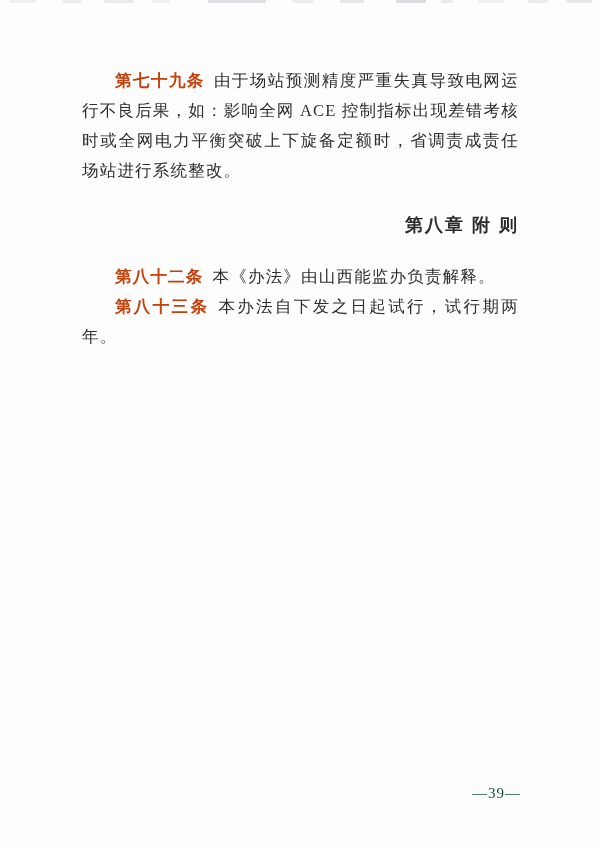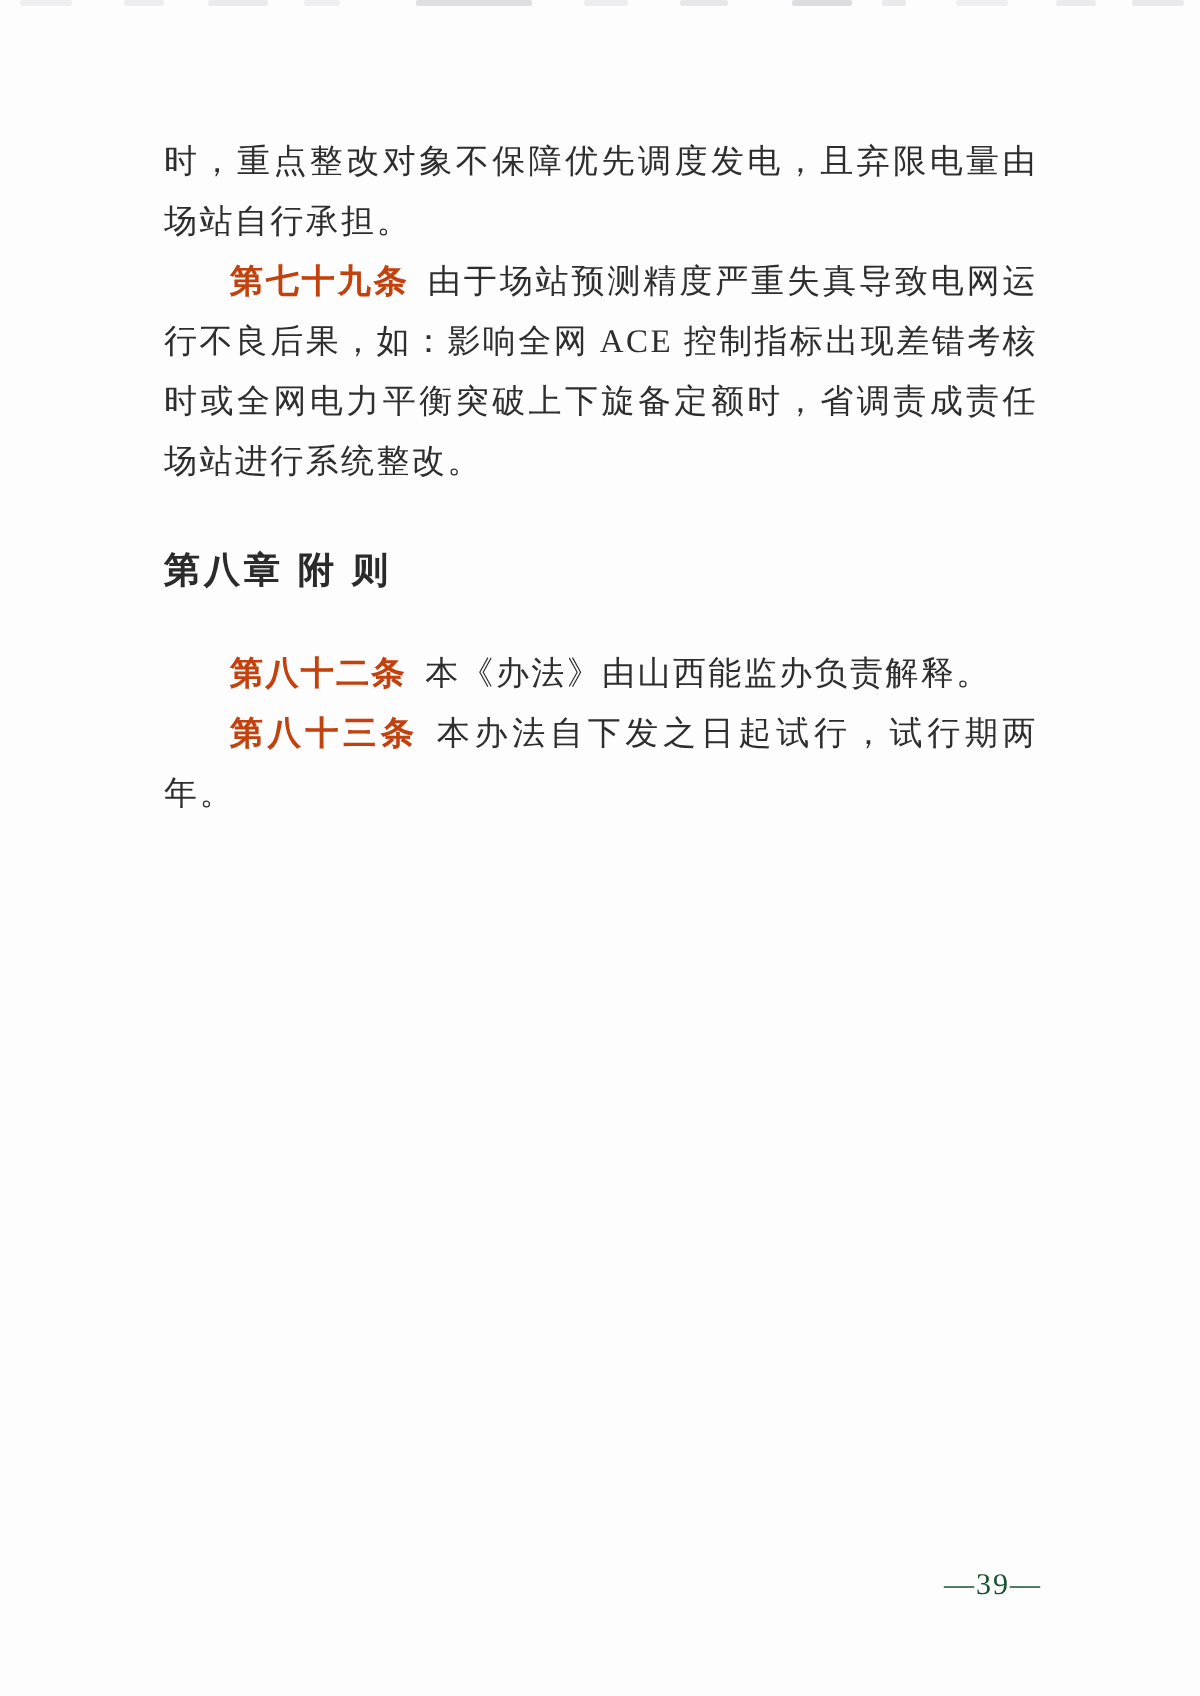--- a/index.html
+++ b/index.html
@@ -36,21 +36,21 @@
     font-weight:700;
     color:#c2410c;
     margin-right:0.55em;
   }
   .chapter-heading{
     margin:27px 0 25px 0;
     font-family:"Liberation Sans","DejaVu Sans",sans-serif;
     font-size:18px;
     font-weight:700;
     letter-spacing:2px;
-    text-align:left;
+    text-align:right;
     color:#2b2b2b;
   }
   .page-number{
     position:absolute;
     right:79px;
     bottom:46px;
     font-size:15px;
     letter-spacing:1px;
     color:#14532d;
   }
@@ -70,21 +70,20 @@
     <i style="left:340px;width:24px;background:#e7e7ea;"></i>
     <i style="left:396px;width:30px;background:#dddde1;"></i>
     <i style="left:441px;width:12px;background:#e9e9ec;"></i>
     <i style="left:478px;width:26px;background:#efeff1;"></i>
     <i style="left:528px;width:20px;background:#ebebee;"></i>
     <i style="left:566px;width:26px;background:#e9e9ec;"></i>
   </div>
 
   <div class="content">
 
-    <p class="para"><span>时，重点整改对象不保障优先调度发电，且弃限电量由场站自行承担。</span></p>
 
     <p class="para indent"><span class="article-label">第七十九条</span><span>由于场站预测精度严重失真导致电网运行不良后果，如：影响全网 ACE 控制指标出现差错考核时或全网电力平衡突破上下旋备定额时，省调责成责任场站进行系统整改。</span></p>
 
 
 
     <h2 class="chapter-heading">第八章 附 则</h2>
 
     <p class="para indent"><span class="article-label">第八十二条</span><span>本《办法》由山西能监办负责解释。</span></p>
 
     <p class="para indent"><span class="article-label">第八十三条</span><span>本办法自下发之日起试行，试行期两年。</span></p>

